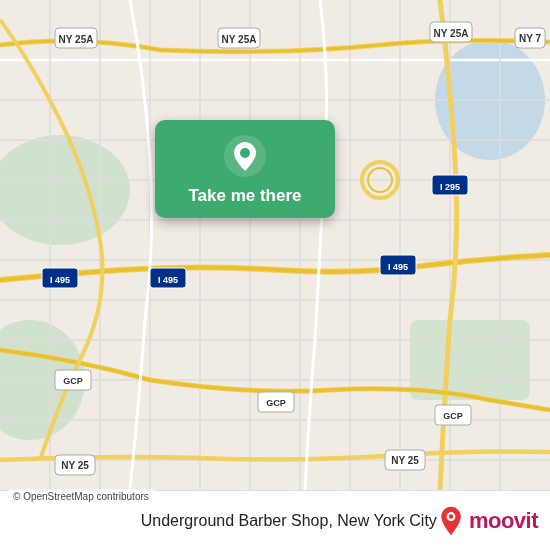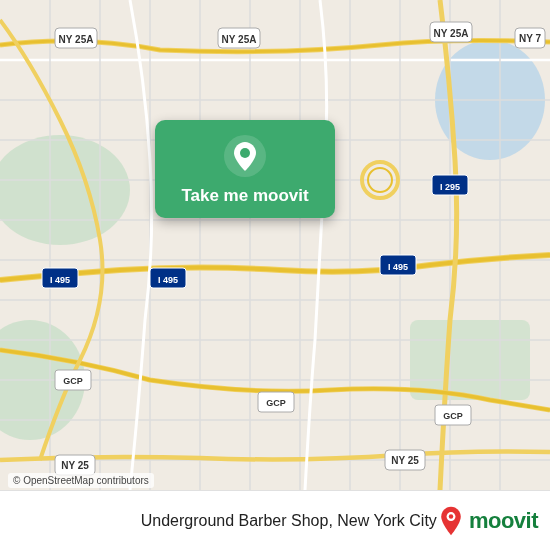--- a/index.html
+++ b/index.html
@@ -74,21 +74,21 @@
     }
 
     #moovit-pin {
       width: 28px;
       height: 32px;
     }
 
     #moovit-text {
       font-size: 22px;
       font-weight: 700;
-      color: #15803d;
+      color: #be185d;
       letter-spacing: -0.5px;
     }
 
     #place-name {
       font-size: 16px;
       color: #222;
       font-weight: 400;
       flex: 1;
       text-align: right;
     }
@@ -190,32 +190,32 @@
     <circle cx="380" cy="180" r="18" fill="none" stroke="#f0d060" stroke-width="4"></circle>
     <circle cx="380" cy="180" r="12" fill="none" stroke="#e8c030" stroke-width="2"></circle>
   </svg>
 
   <div id="take-me-there-card">
     <svg id="location-pin-icon" viewBox="0 0 44 44" xmlns="http://www.w3.org/2000/svg">
       <circle cx="22" cy="22" r="21" fill="rgba(255,255,255,0.15)"></circle>
       <path d="M22 8 C16,8 11,13 11,19 C11,26 22,37 22,37 C22,37 33,26 33,19 C33,13 28,8 22,8 Z" fill="#fff"></path>
       <circle cx="22" cy="19" r="5" fill="#3daa6e"></circle>
     </svg>
-    <span id="take-me-there-label">Take me moovit</span>
+    <span id="take-me-there-label">Take me there</span>
   </div>
 </div>
 
 <div id="bottom-bar">
   <span id="place-name">Underground Barber Shop, New York City</span>
 
   <div id="moovit-logo">
     <svg id="moovit-pin" viewBox="0 0 28 36" xmlns="http://www.w3.org/2000/svg">
       <path d="M14 2 C8,2 3,7 3,13 C3,21 14,34 14,34 C14,34 25,21 25,13 C25,7 20,2 14,2 Z" fill="#e63333"></path>
       <circle cx="14" cy="13" r="5" fill="#fff"></circle>
       <circle cx="14" cy="13" r="2.5" fill="#e63333"></circle>
     </svg>
     <span id="moovit-text">moovit</span>
   </div>
 </div>
 
-<div style="position:absolute; bottom:62px; left:8px; font-size:10px; color:#444; background:rgba(255,255,255,0.75); padding:2px 5px; border-radius:3px;">
+<div style="position:absolute; bottom:46px; left:8px; font-size:10px; color:#444; background:rgba(255,255,255,0.75); padding:2px 5px; border-radius:3px;">
   <span>© OpenStreetMap contributors</span>
 </div>
 
 </body></html>

